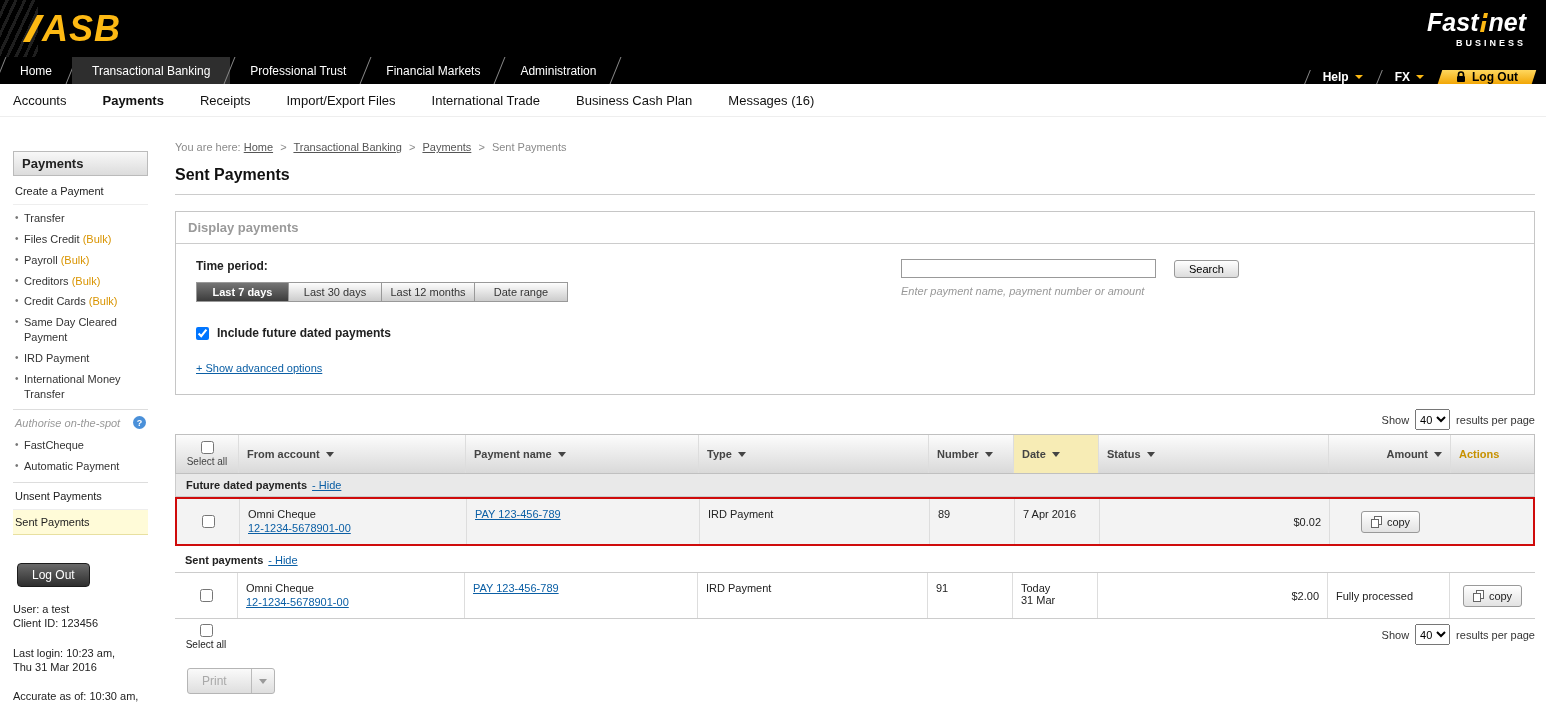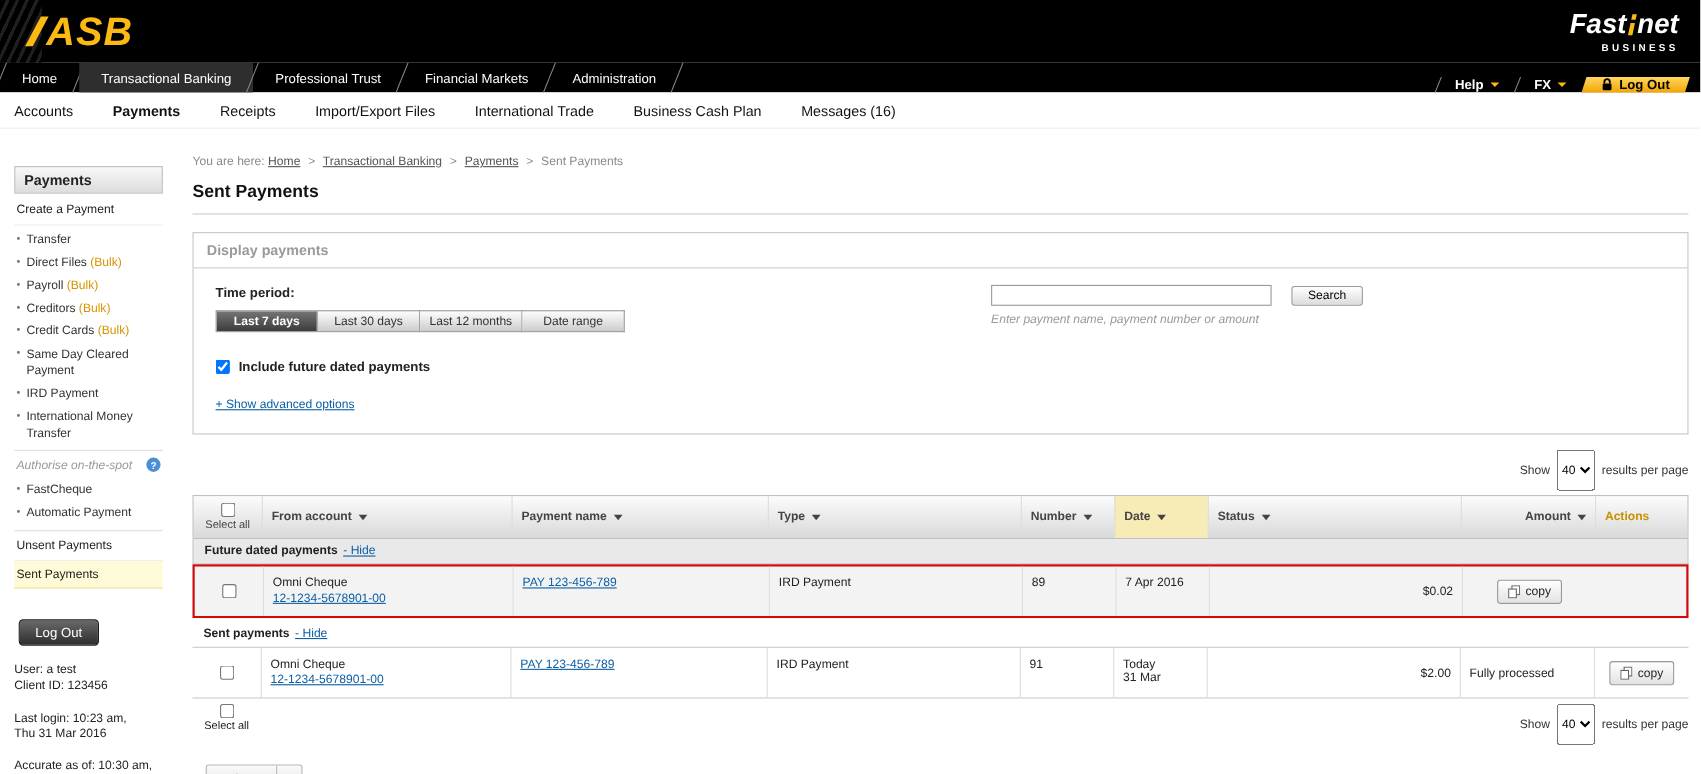--- a/index.html
+++ b/index.html
@@ -82,21 +82,21 @@
   .panel-right { flex:1; padding-top:0; }
   .search-label { font-size:12px; font-weight:bold; margin-bottom:9px; }
   .search-row { display:flex; align-items:center; }
   .search-input { width:255px; height:19px; border:1px solid #999; font-size:11px; padding:0 4px; font-family:inherit; }
   .search-btn { margin-left:18px; padding:2px 14px; border:1px solid #999; border-radius:3px; background:linear-gradient(#ffffff,#dcdcdc); font-size:11px; cursor:pointer; font-family:inherit; }
   .search-hint { font-style:italic; color:#999; font-size:11px; margin-top:7px; }
 
   
   .show-row { display:flex; justify-content:flex-end; align-items:center; gap:6px; font-size:11px; color:#333; }
   .show-row.top { margin:14px 0 4px; }
-  .show-row select { font-size:11px; height:37px; font-family:inherit; }
+  .show-row select { font-size:11px; height:21px; font-family:inherit; }
 
   .grid-row { display:grid; grid-template-columns:62px 227px 233px 230px 85px 85px 230px 122px 1fr; }
   .grid-row > div { border-left:1px solid #ddd; padding:6px 8px; }
   .grid-row > div:first-child { border-left:none; }
   .thead { background:linear-gradient(#fcfcfc,#d9d9d9); border:1px solid #c0c0c0; font-size:11px; font-weight:bold; color:#444; }
   .thead > div { display:flex; align-items:center; }
   .th-check { flex-direction:column; justify-content:flex-start; gap:2px; }
   .sa-label { font-weight:normal; font-size:10px; }
   .sortable { cursor:pointer; }
   .sort-arrow { width:0; height:0; border-left:4px solid transparent; border-right:4px solid transparent; border-top:5px solid #444; display:inline-block; margin-left:6px; flex:none; }
@@ -200,21 +200,21 @@
     <span class="subnav-item">Messages (16)</span>
   </nav>
 
   <div class="content">
 
     <aside class="sidebar">
       <div class="side-title">Payments</div>
       <div class="side-create">Create a Payment</div>
       <ul class="side-list">
         <li><span>Transfer</span><span class="suffix"></span></li>
-        <li><span>Direct Files </span><span class="suffix">(Bulk)</span></li>
+        <li><span>Files Credit </span><span class="suffix">(Bulk)</span></li>
         <li><span>Payroll </span><span class="suffix">(Bulk)</span></li>
         <li><span>Creditors </span><span class="suffix">(Bulk)</span></li>
         <li><span>Credit Cards </span><span class="suffix">(Bulk)</span></li>
         <li><span>Same Day Cleared Payment</span></li>
         <li><span>IRD Payment</span></li>
         <li><span>International Money Transfer</span></li>
       </ul>
       <div class="side-auth">
         <span>Authorise on-the-spot</span>
         <span class="q-badge">?</span>

